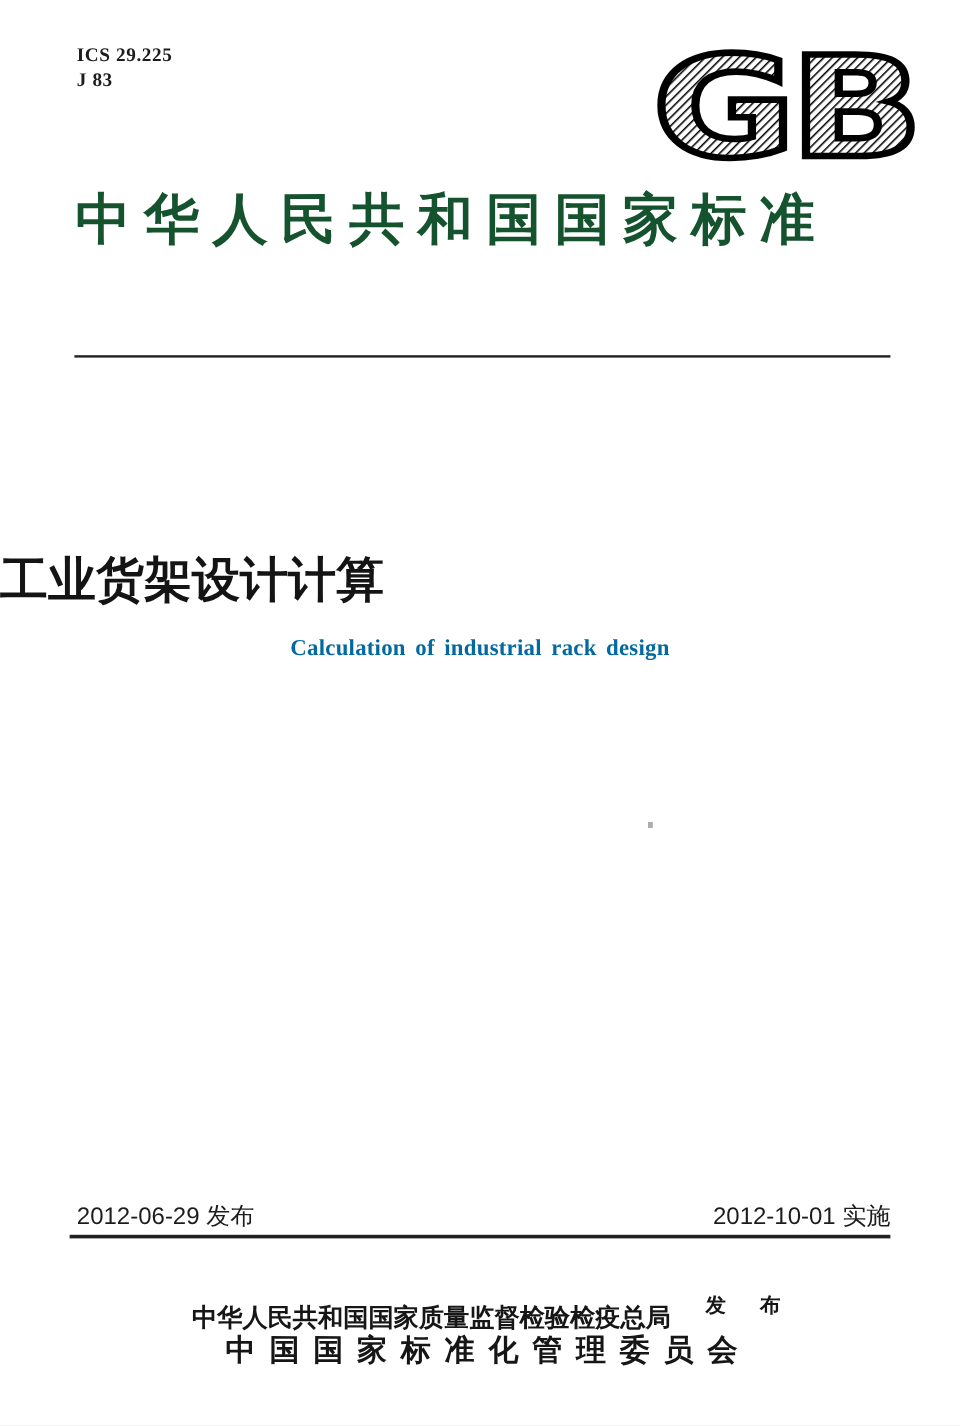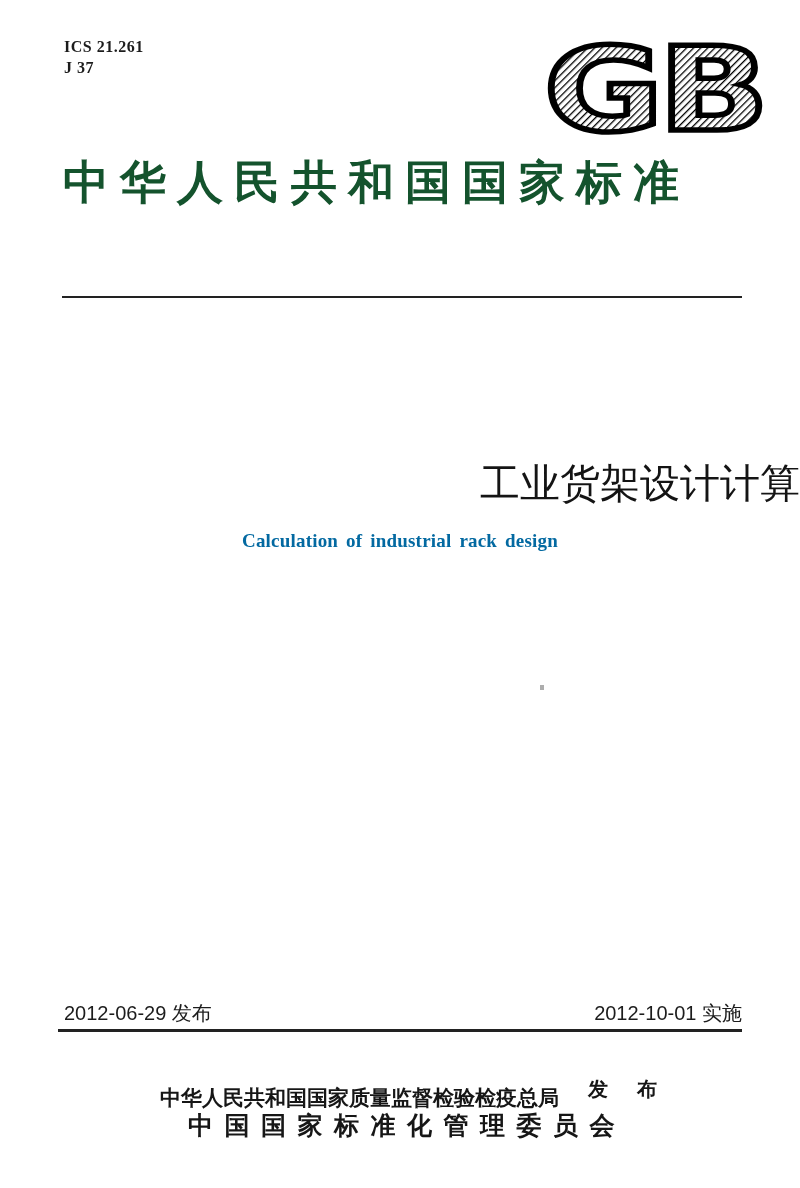--- a/index.html
+++ b/index.html
@@ -65,23 +65,23 @@
     width: 680px;
     height: 2px;
     background: #222;
   }
   
   .title-zh {
     position: absolute;
     left: 0;
     top: 456px;
     width: 100%;
-    text-align: right;
-    font-family: "Liberation Serif", serif;
-    font-weight: 400;
+    text-align: left;
+    font-family: "Liberation Serif", serif;
+    font-weight: 700;
     font-size: 40px;
     letter-spacing: 0px;
     color: #141414;
   }
   .title-en {
     position: absolute;
     left: 0;
     top: 530px;
     width: 100%;
     text-align: center;
@@ -146,34 +146,34 @@
     white-space: nowrap;
     letter-spacing: 11.5px;
     margin-left: 28px;
   }
   .publish-label {
     position: absolute;
     left: 588px;
     top: 1076px;
     font-family: "Liberation Serif", serif;
     font-weight: 700;
-    font-size: 20px;
+    font-size: 17px;
     letter-spacing: 12px;
     white-space: nowrap;
     color: #161616;
   }
 </style>
 </head>
 <body>
 
 <div class="page">
 
   <div class="ics-block">
-    <div>ICS 21.261</div>
-    <div>J 37</div>
+    <div>ICS 29.225</div>
+    <div>J 83</div>
   </div>
 
   <svg class="gb-logo" viewBox="0 0 228 104" xmlns="http://www.w3.org/2000/svg">
     <defs>
       <pattern id="hatch" width="5" height="5" patternUnits="userSpaceOnUse" patternTransform="rotate(45)">
         <rect width="5" height="5" fill="#ffffff"></rect>
         <line x1="0" y1="0" x2="0" y2="5" stroke="#000000" stroke-width="2.6"></line>
       </pattern>
     </defs>
     <text x="114" y="92" text-anchor="middle" font-family="'DejaVu Sans', sans-serif" font-size="116" font-weight="900" letter-spacing="-4" textLength="220" lengthAdjust="spacingAndGlyphs" fill="url(#hatch)" stroke="#000000" stroke-width="5.5">GB</text>

